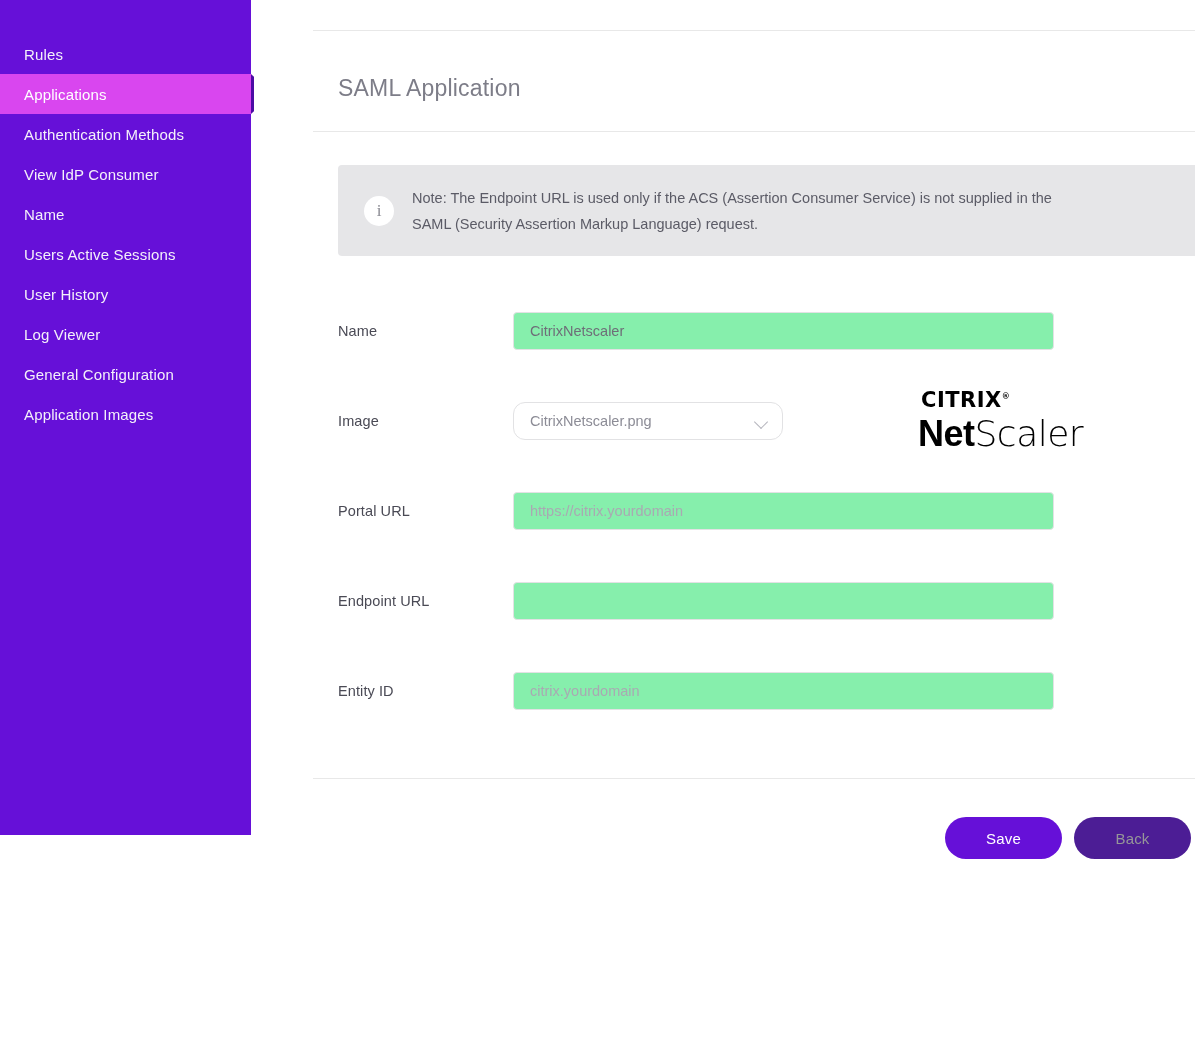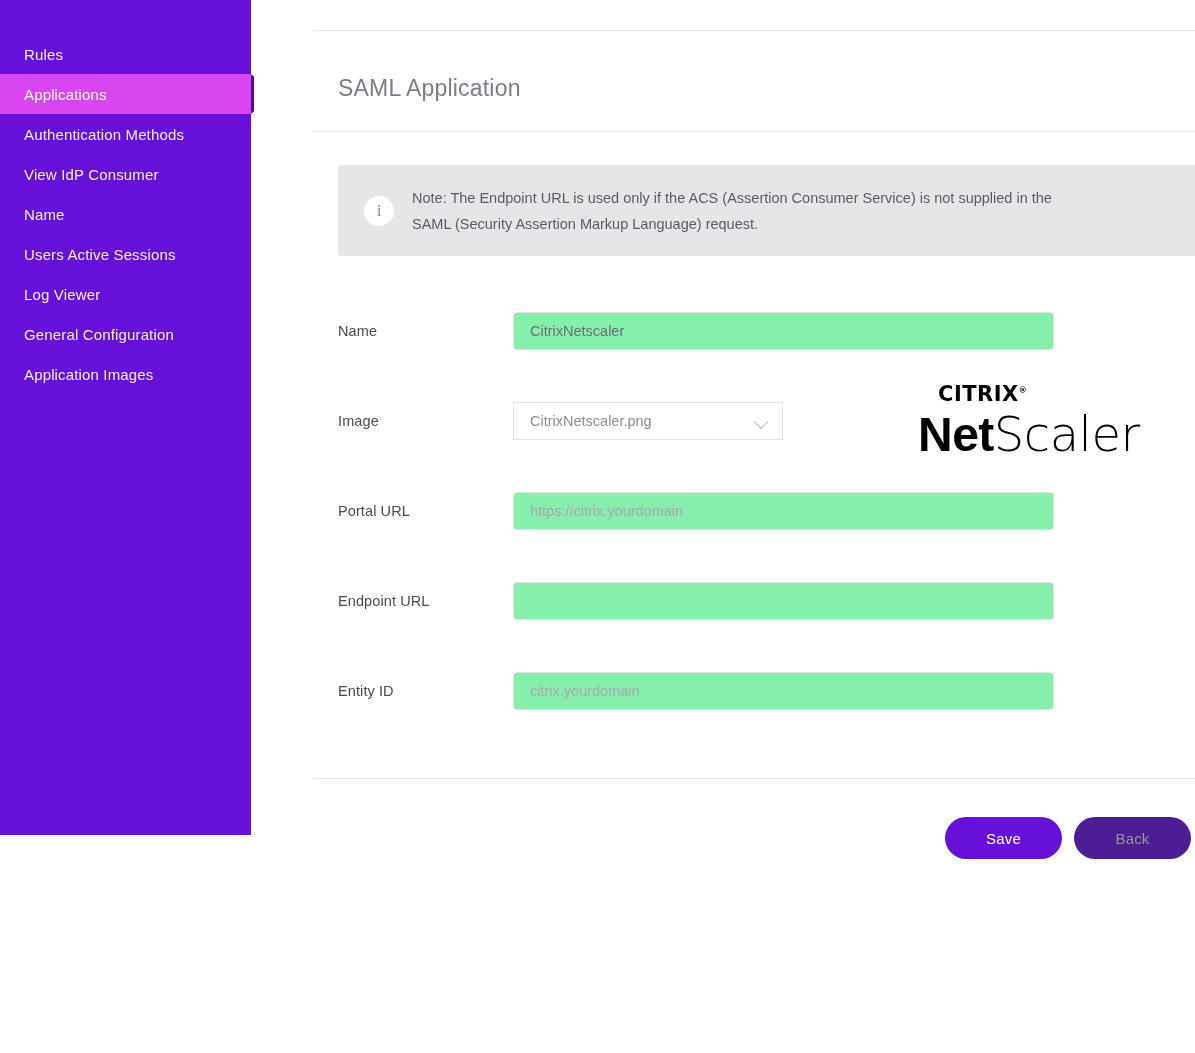--- a/index.html
+++ b/index.html
@@ -151,21 +151,21 @@
 
   
   .select-wrap {
     position: absolute;
     left: 175px;
     top: 50%;
     transform: translateY(-50%);
     width: 270px;
     height: 38px;
     border: 1px solid #e2e2e4;
-    border-radius: 0;
+    border-radius: 12px;
     background: #ffffff;
     display: flex;
     align-items: center;
     padding: 0 14px 0 16px;
     cursor: pointer;
   }
   .select-value {
     flex: 1;
     font-size: 14.5px;
     color: #8c8c96;
@@ -195,28 +195,28 @@
     transform: translateY(-50%);
     line-height: 1;
     user-select: none;
   }
   #logo-citrix {
     font-family: "DejaVu Sans", sans-serif;
     font-weight: bold;
     font-size: 21px;
     letter-spacing: 0.5px;
     color: #000000;
-    margin-left: 20px;
+    margin-left: 3px;
   }
   #logo-citrix sup {
     font-size: 8px;
     vertical-align: super;
   }
   #logo-net {
-    font-size: 48px;
+    font-size: 36px;
     color: #000000;
     margin-top: 5px;
     letter-spacing: -0.5px;
   }
   #logo-net .b { font-weight: bold; }
   #logo-net .l { font-weight: 300; font-family: "DejaVu Sans", sans-serif; }
 
   
   #footer-divider { margin-top: 42px; }
   #btn-bar {
@@ -267,20 +267,23 @@
     <div class="nav-item">
       <span>Name</span>
     </div>
     <div class="nav-gap"></div>
 
     <div class="nav-item">
       <span>Users Active Sessions</span>
     </div>
     <div class="nav-gap"></div>
 
+    <div class="nav-item">
+      <span>User History</span>
+    </div>
     <div class="nav-gap"></div>
 
     <div class="nav-item">
       <span>Log Viewer</span>
     </div>
     <div class="nav-gap"></div>
 
     <div class="nav-item">
       <span>General Configuration</span>
     </div>

